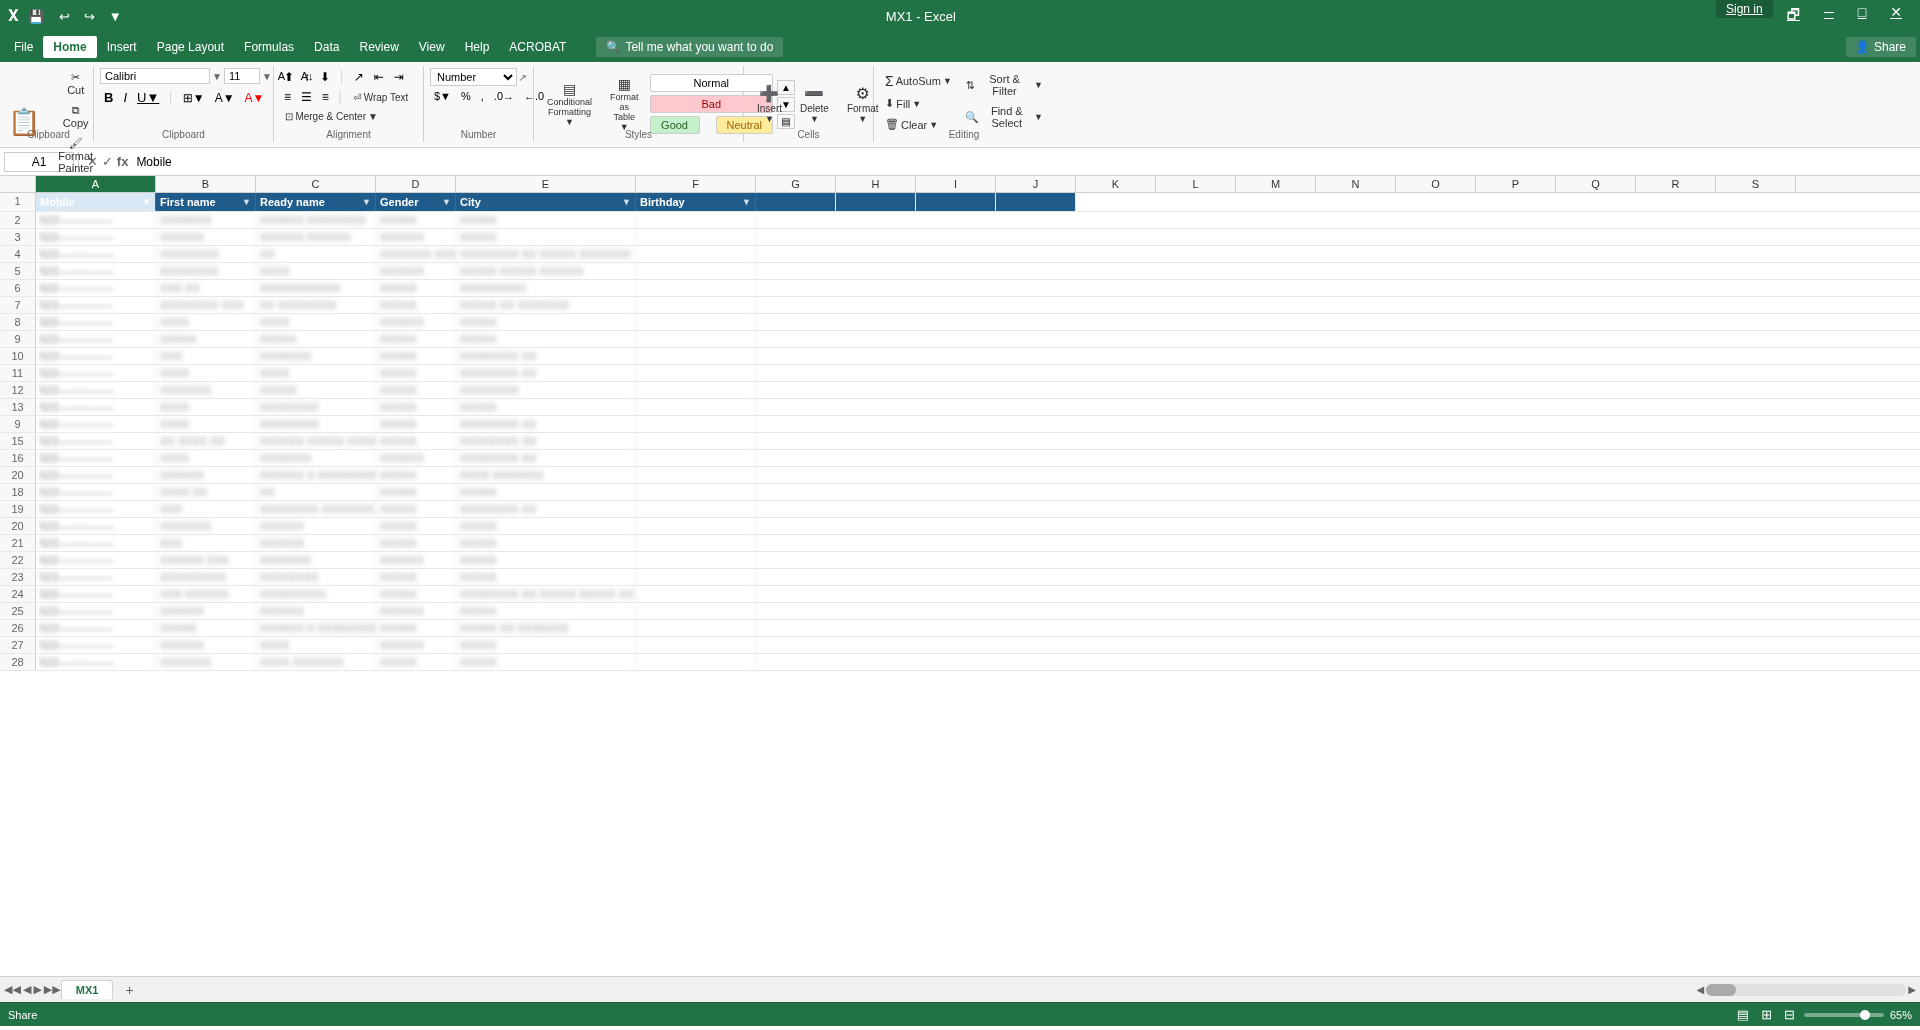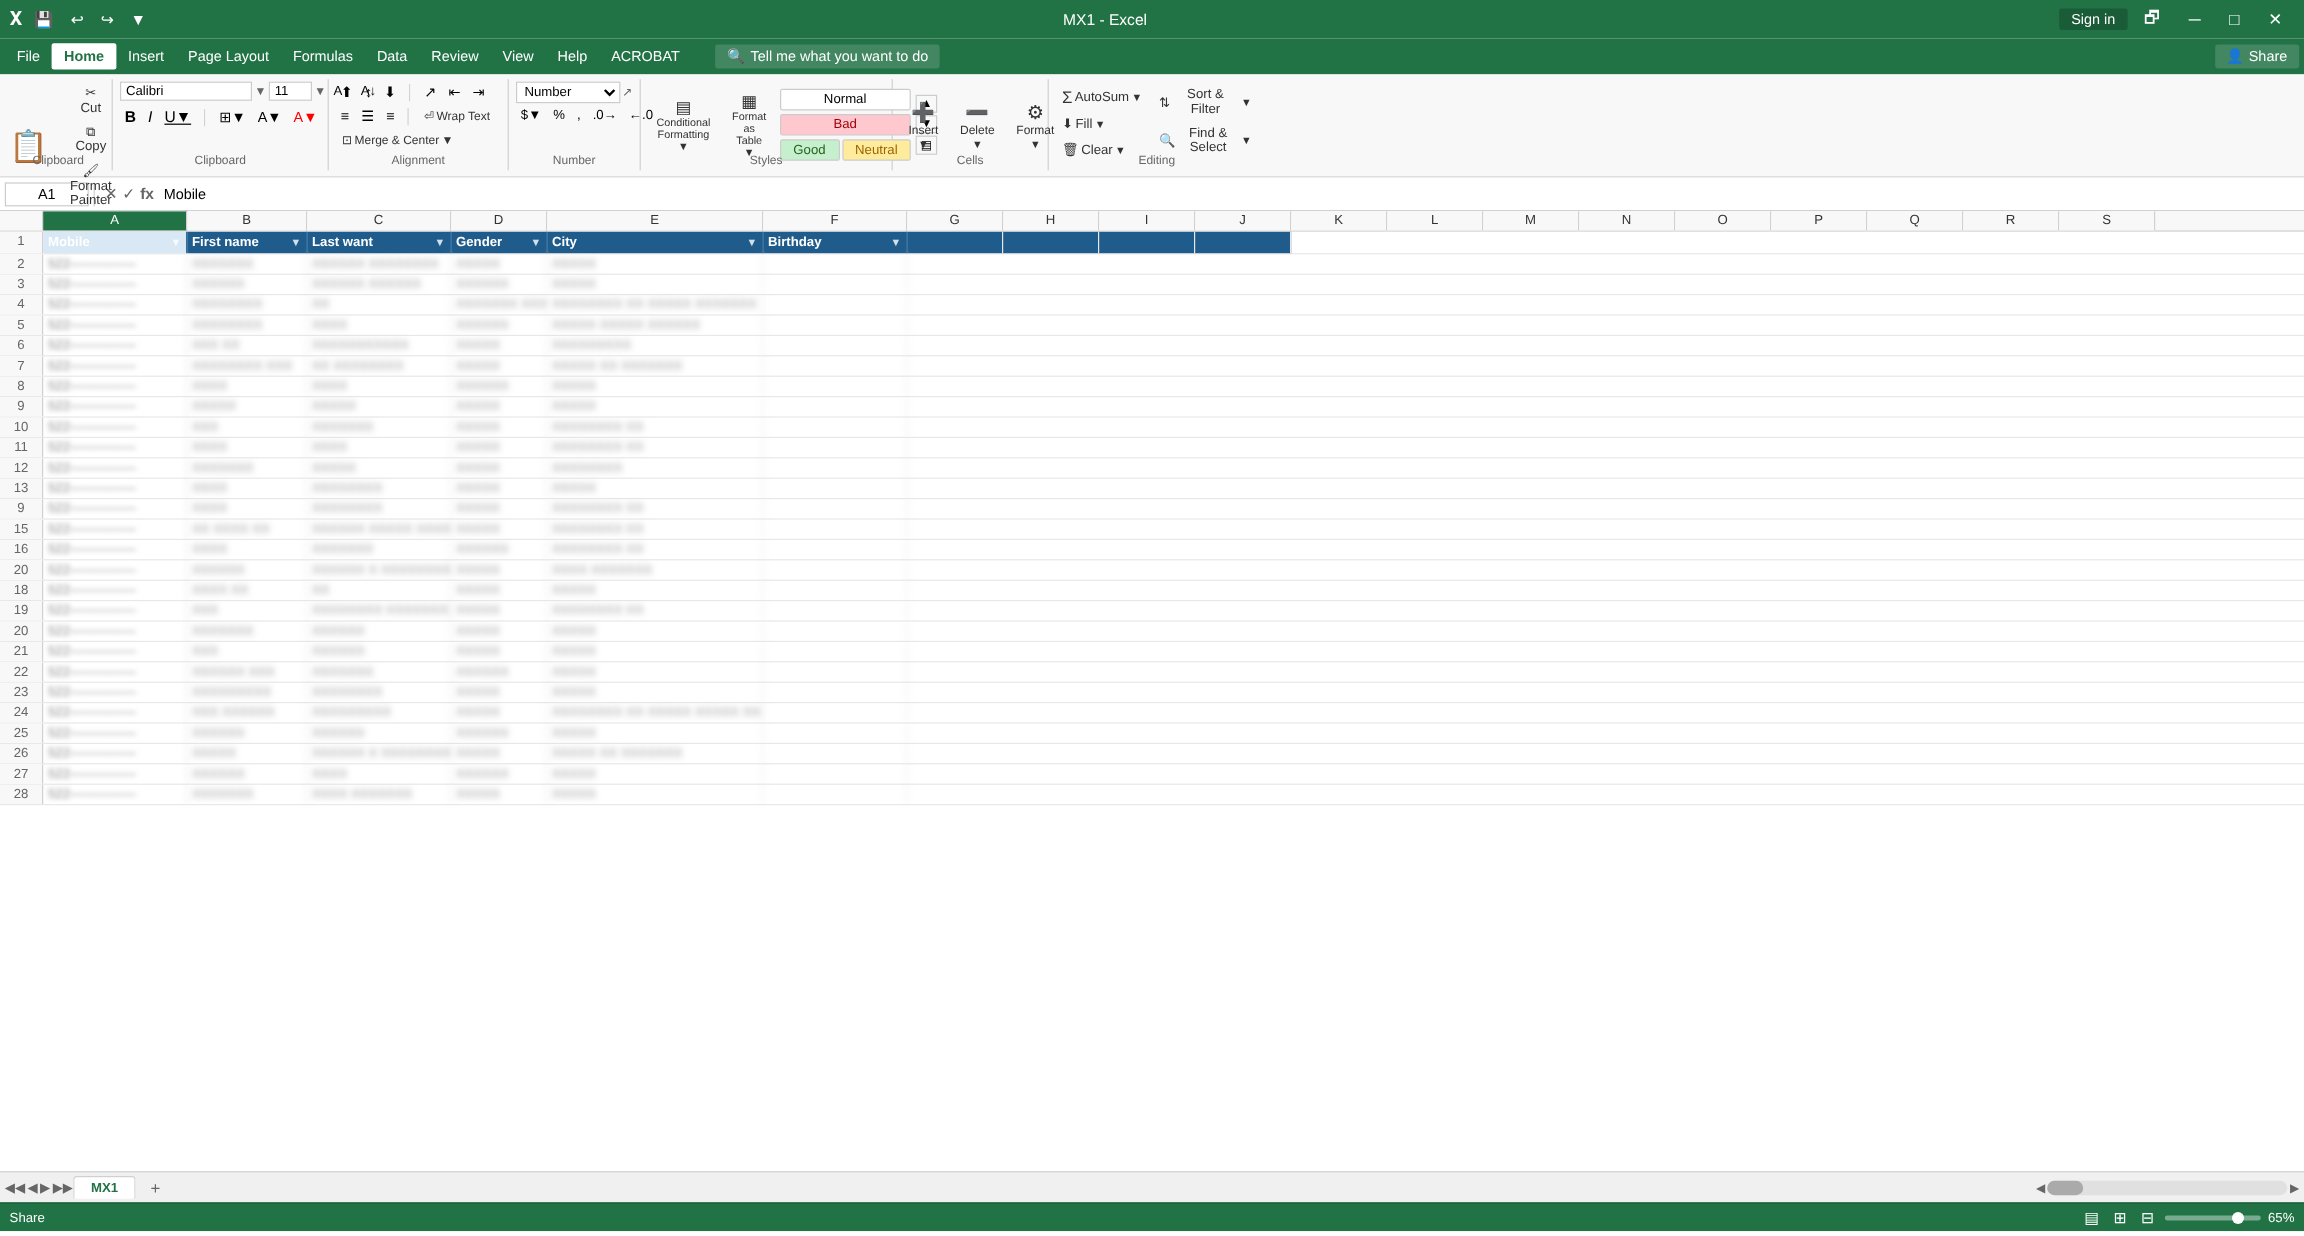--- a/index.html
+++ b/index.html
@@ -10,21 +10,21 @@
       background: #217346;
       height: 32px;
       display: flex;
       align-items: center;
       justify-content: space-between;
       padding: 0 8px;
       color: white;
     }
     .title-bar-left { display: flex; align-items: center; gap: 6px; }
     .title-bar-center { font-size: 13px; font-weight: 400; }
-    .title-bar-right { display: flex; align-items: center; gap: 4px; }
+    .title-bar-right { display: flex; align-items: flex-start; gap: 4px; text-decoration: underline; }
     .title-btn {
       background: #1a5c37;
       border: none;
       color: white;
       padding: 2px 10px;
       border-radius: 2px;
       font-size: 12px;
       cursor: pointer;
     }
     .win-btn {
@@ -527,21 +527,21 @@
       </div>
       <div style="display:flex; flex-direction:column; gap:4px;">
         <button class="ribbon-btn-large" style="font-size:10px; min-height:30px;">
           <span style="font-size:14px;">▦</span>
           <span style="font-size:9px; text-align:center;">Format as<br>Table ▼</span>
         </button>
       </div>
       <div style="display:flex; flex-direction:column; gap:3px;">
         <div class="style-btn style-normal">Normal</div>
         <div class="style-btn style-bad">Bad</div>
-        <div style="display:flex; gap:2px;">
+        <div style="display:flex; gap:16px;">
           <div class="style-btn style-good" style="min-width:50px;">Good</div>
           <div class="style-btn style-neutral" style="min-width:50px;">Neutral</div>
         </div>
       </div>
       <div style="display:flex; flex-direction:column; gap:2px;">
         <button class="styles-scroll-btn">▲</button>
         <button class="styles-scroll-btn">▼</button>
         <button class="styles-scroll-btn">▤</button>
       </div>
     </div>
@@ -647,21 +647,21 @@
       <div class="row-num">1</div>
       <div class="grid-cell header-row col-a selected-cell">
         <span>Mobile</span>
         <span class="filter-arrow">▼</span>
       </div>
       <div class="grid-cell header-row col-b">
         <span>First name</span>
         <span class="filter-arrow">▼</span>
       </div>
       <div class="grid-cell header-row col-c">
-        <span>Last want</span>
+        <span>Ready name</span>
         <span class="filter-arrow">▼</span>
       </div>
       <div class="grid-cell header-row col-d">
         <span>Gender</span>
         <span class="filter-arrow">▼</span>
       </div>
       <div class="grid-cell header-row col-e">
         <span>City</span>
         <span class="filter-arrow">▼</span>
       </div>

